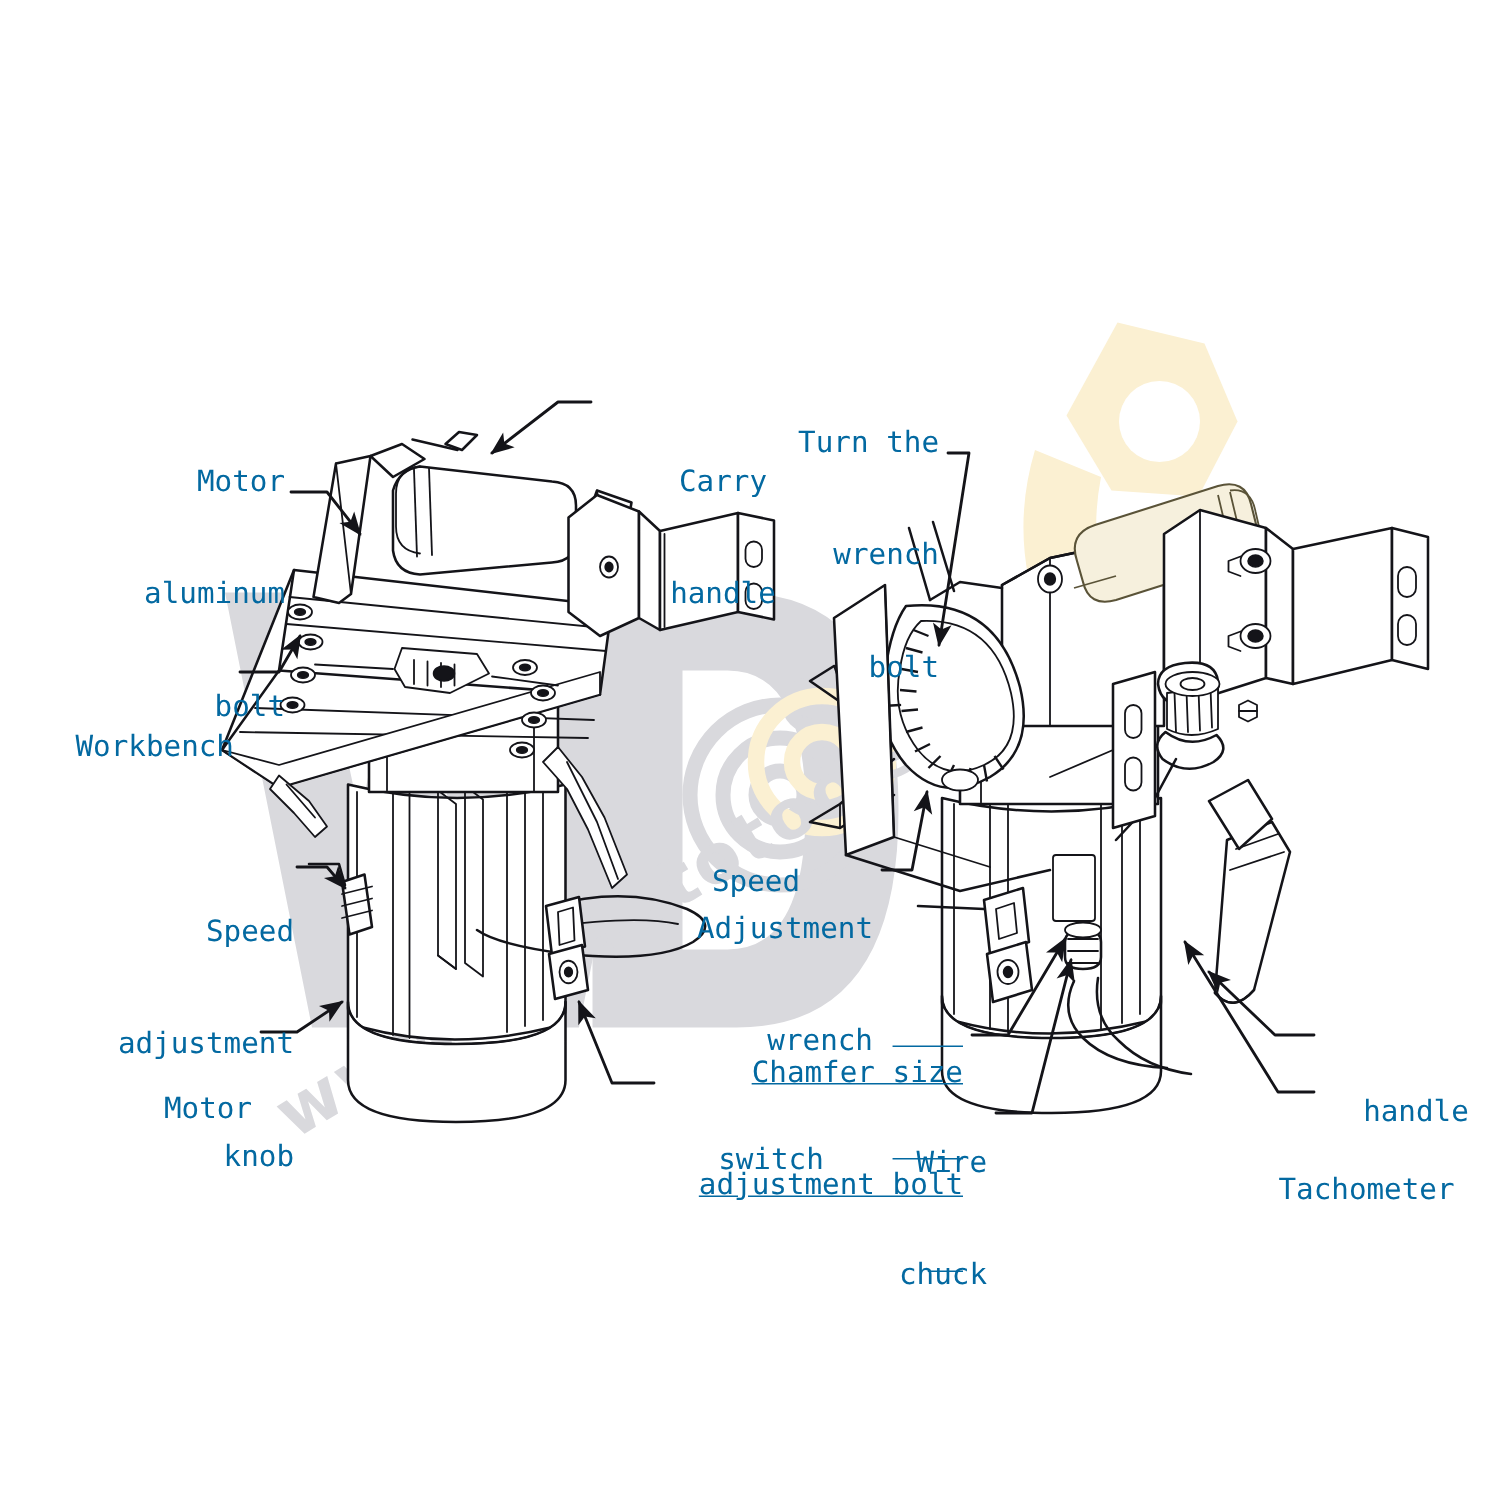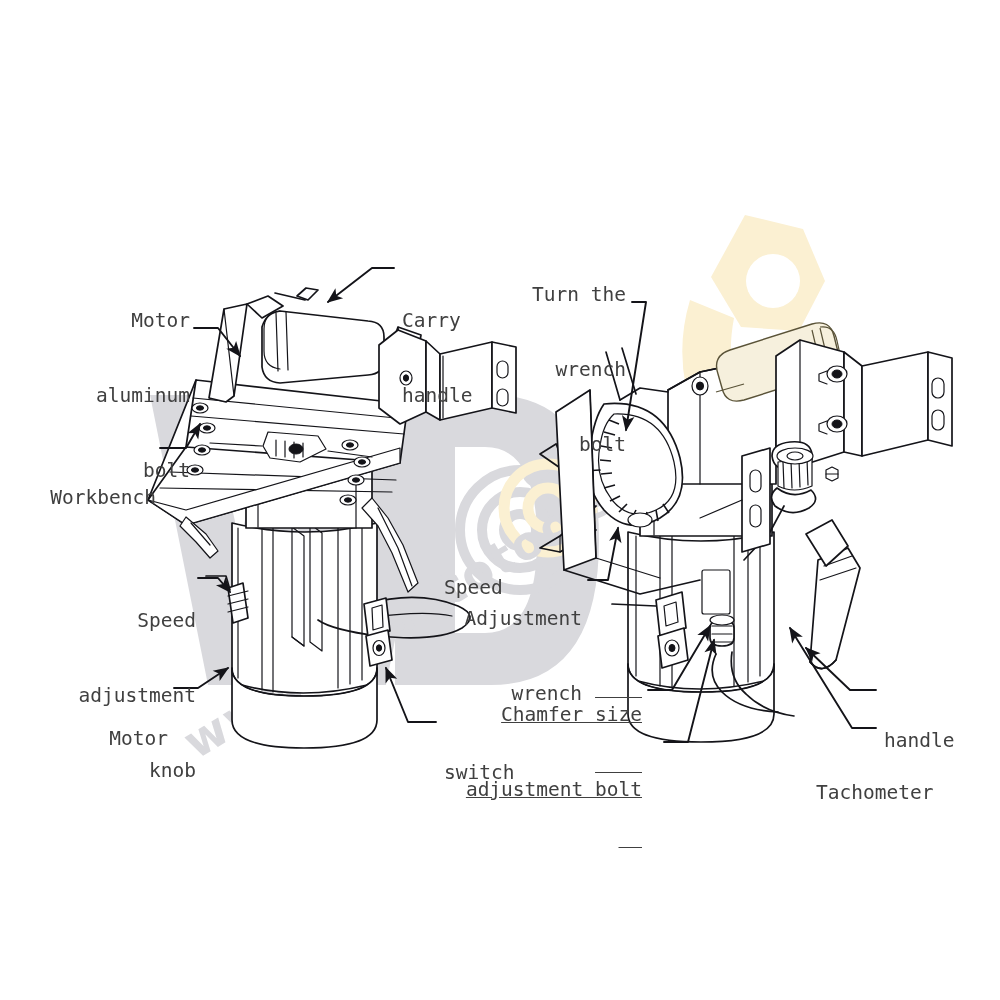--- a/index.html
+++ b/index.html
@@ -9,27 +9,27 @@
     font-family:"DejaVu Sans Mono", monospace;
     background:#ffffff;
   }
   #stage{position:relative;width:1000px;height:1000px;background:#fff;}
   #diagram{position:absolute;inset:0;width:1000px;height:1000px;}
   .lbl{
     position:absolute;
     font-family:"DejaVu Sans Mono", monospace;
     font-size:19.5px;
     line-height:25px;
-    color:#404040;
+    color:#0369a1;
     letter-spacing:0px;
     white-space:pre;
     user-select:none;
   }
   .lbl.r{text-align:right;}
-  .lbl.l{text-align:left;}
+  .lbl.l{text-align:center;}
 </style>
 </head>
 <body>
 
 <div id="stage">
 
   <svg id="diagram" viewBox="0 0 1000 1000" xmlns="http://www.w3.org/2000/svg">
     <defs>
       <style>
         .ln{fill:none;stroke:#141419;stroke-width:1.7;stroke-linejoin:round;stroke-linecap:round;}
@@ -372,20 +372,24 @@
   <div class="lbl r" style="left:400px; top:556px; width:182px;">
     <div>Adjustment</div>
     <div>wrench</div>
   </div>
 
   <div class="lbl r" style="left:412px; top:652px; width:230px;text-decoration:underline;">
     <div>Chamfer size</div>
     <div>adjustment bolt</div>
   </div>
 
+  <div class="lbl r" style="left:508px; top:712px; width:150px;">
+    <div>Wire</div>
+    <div>chuck</div>
+  </div>
 
   <div class="lbl r" style="left:462px; top:232px; width:164px;">
     <div>Turn the</div>
     <div>wrench</div>
     <div>bolt</div>
   </div>
 
   <div class="lbl l" style="left:884px; top:678px; width:120px;">
     <div>handle</div>
   </div>

